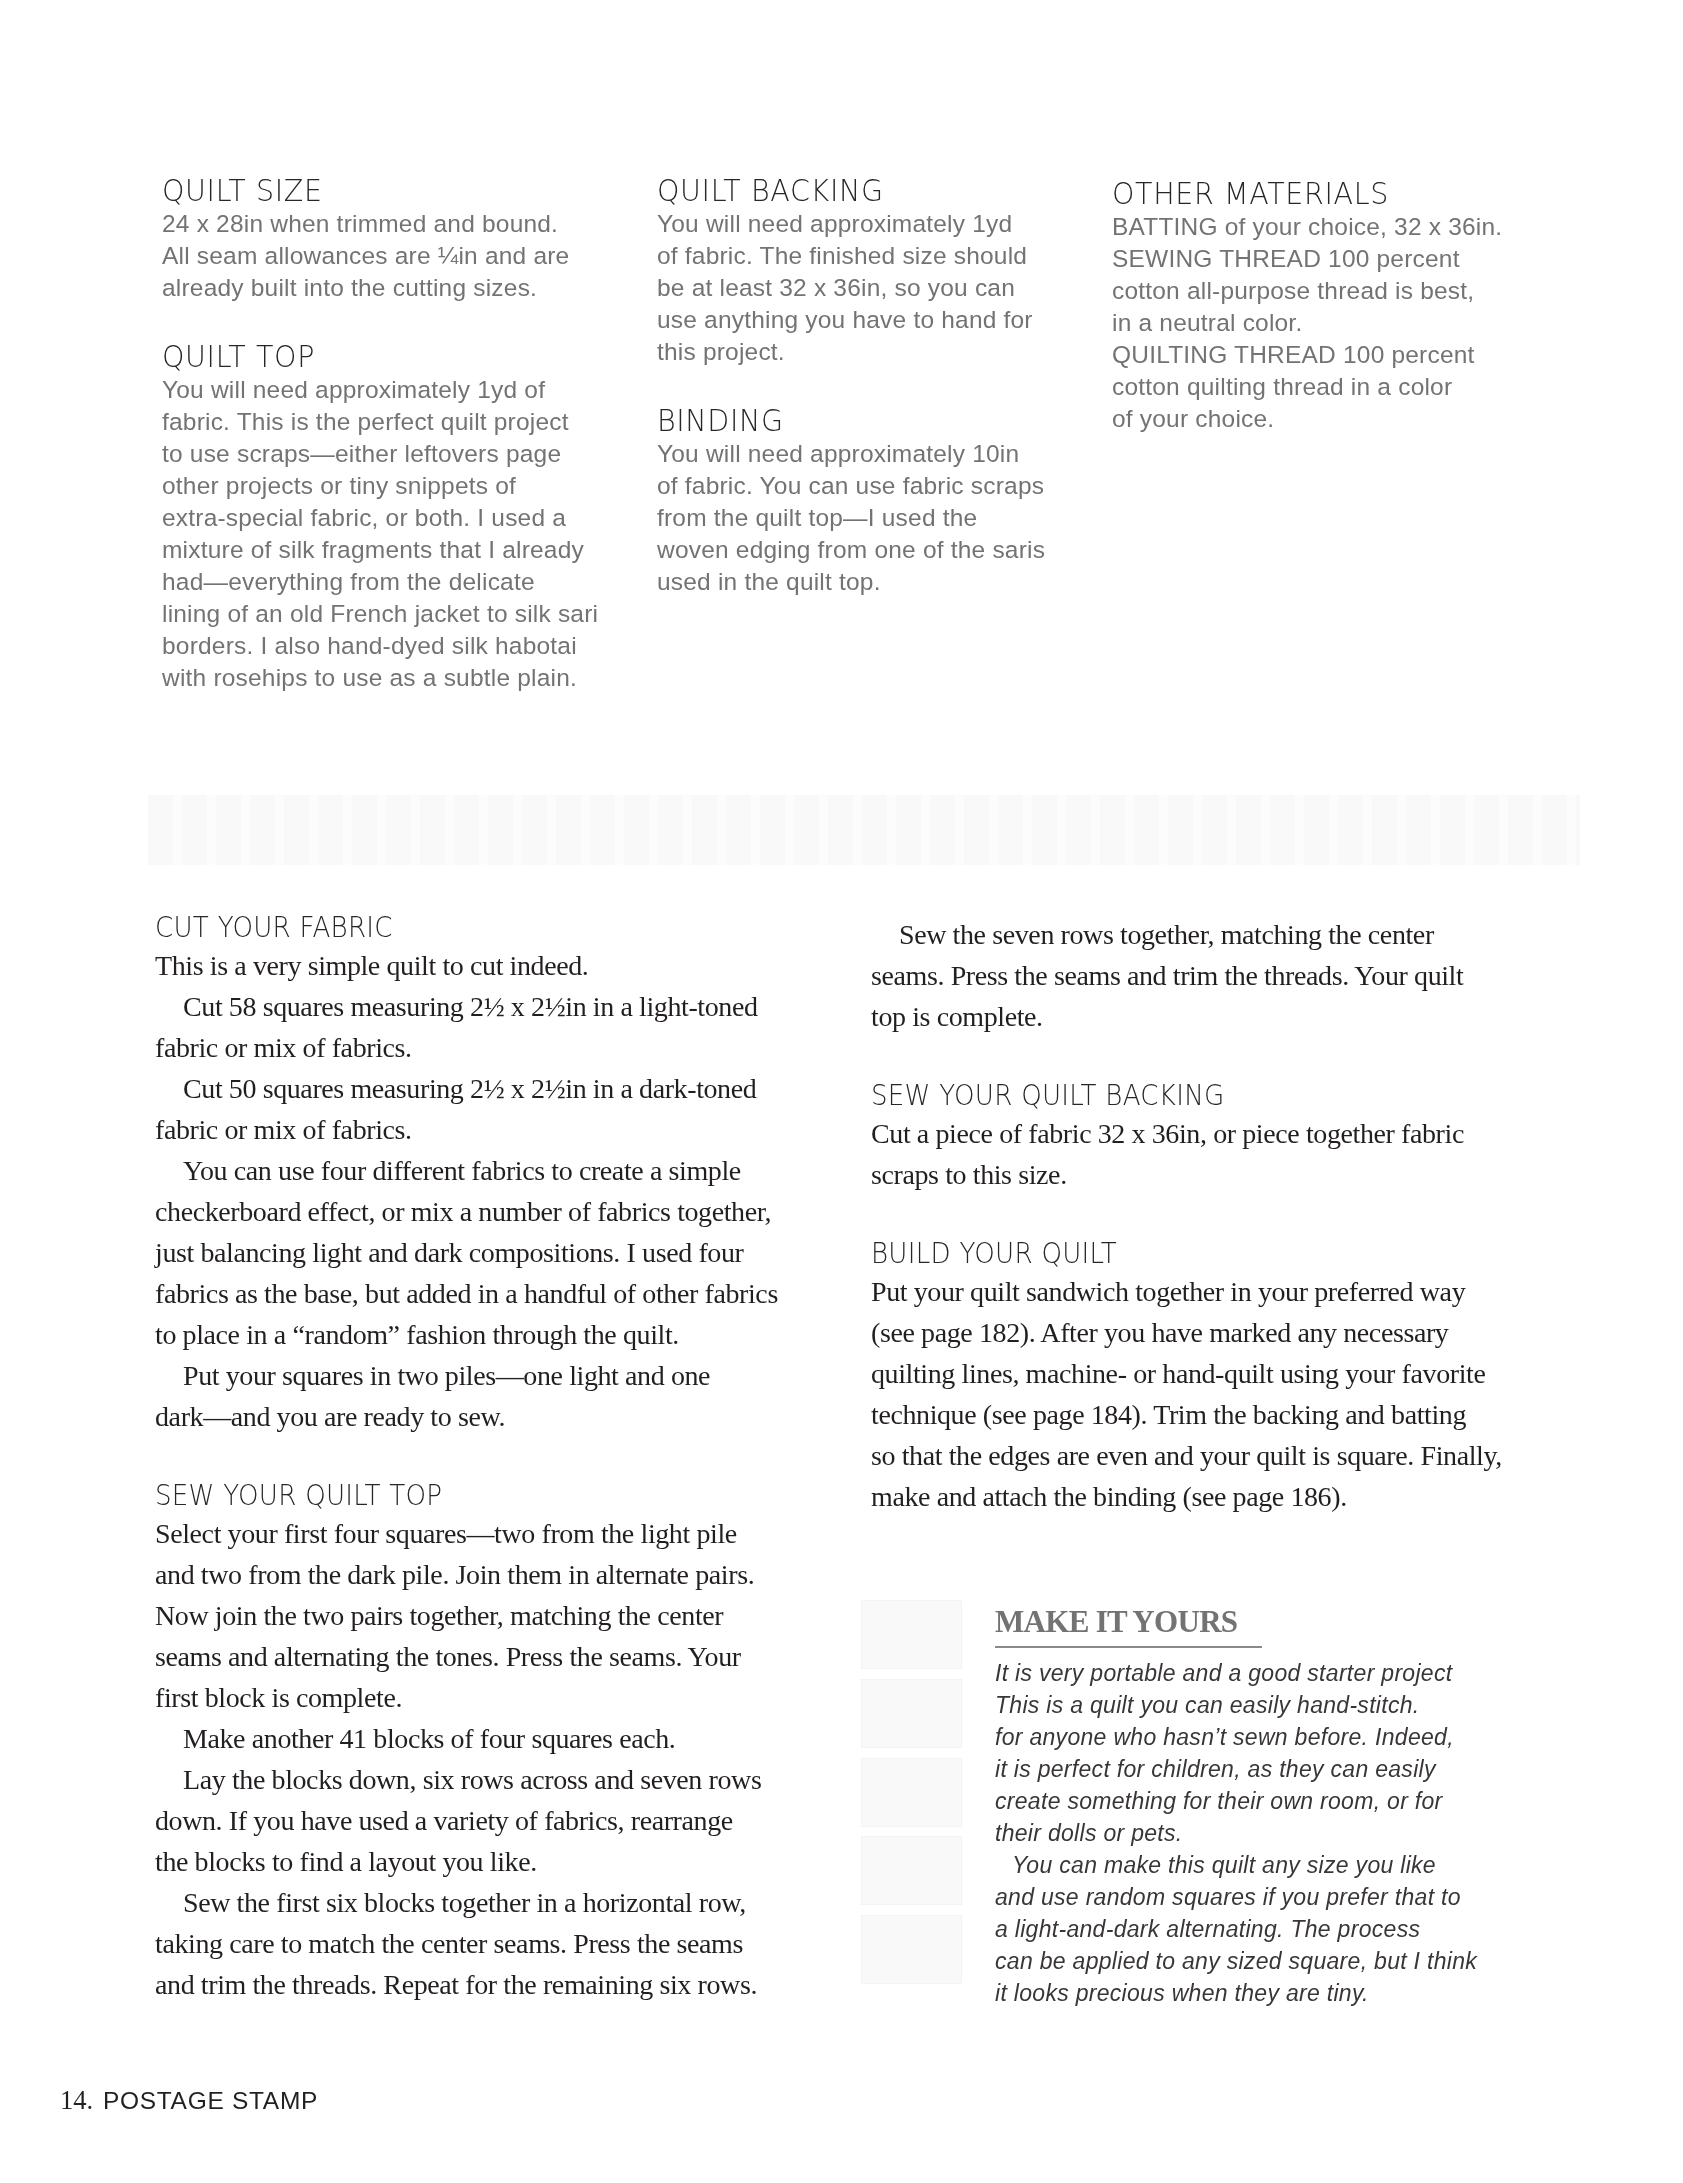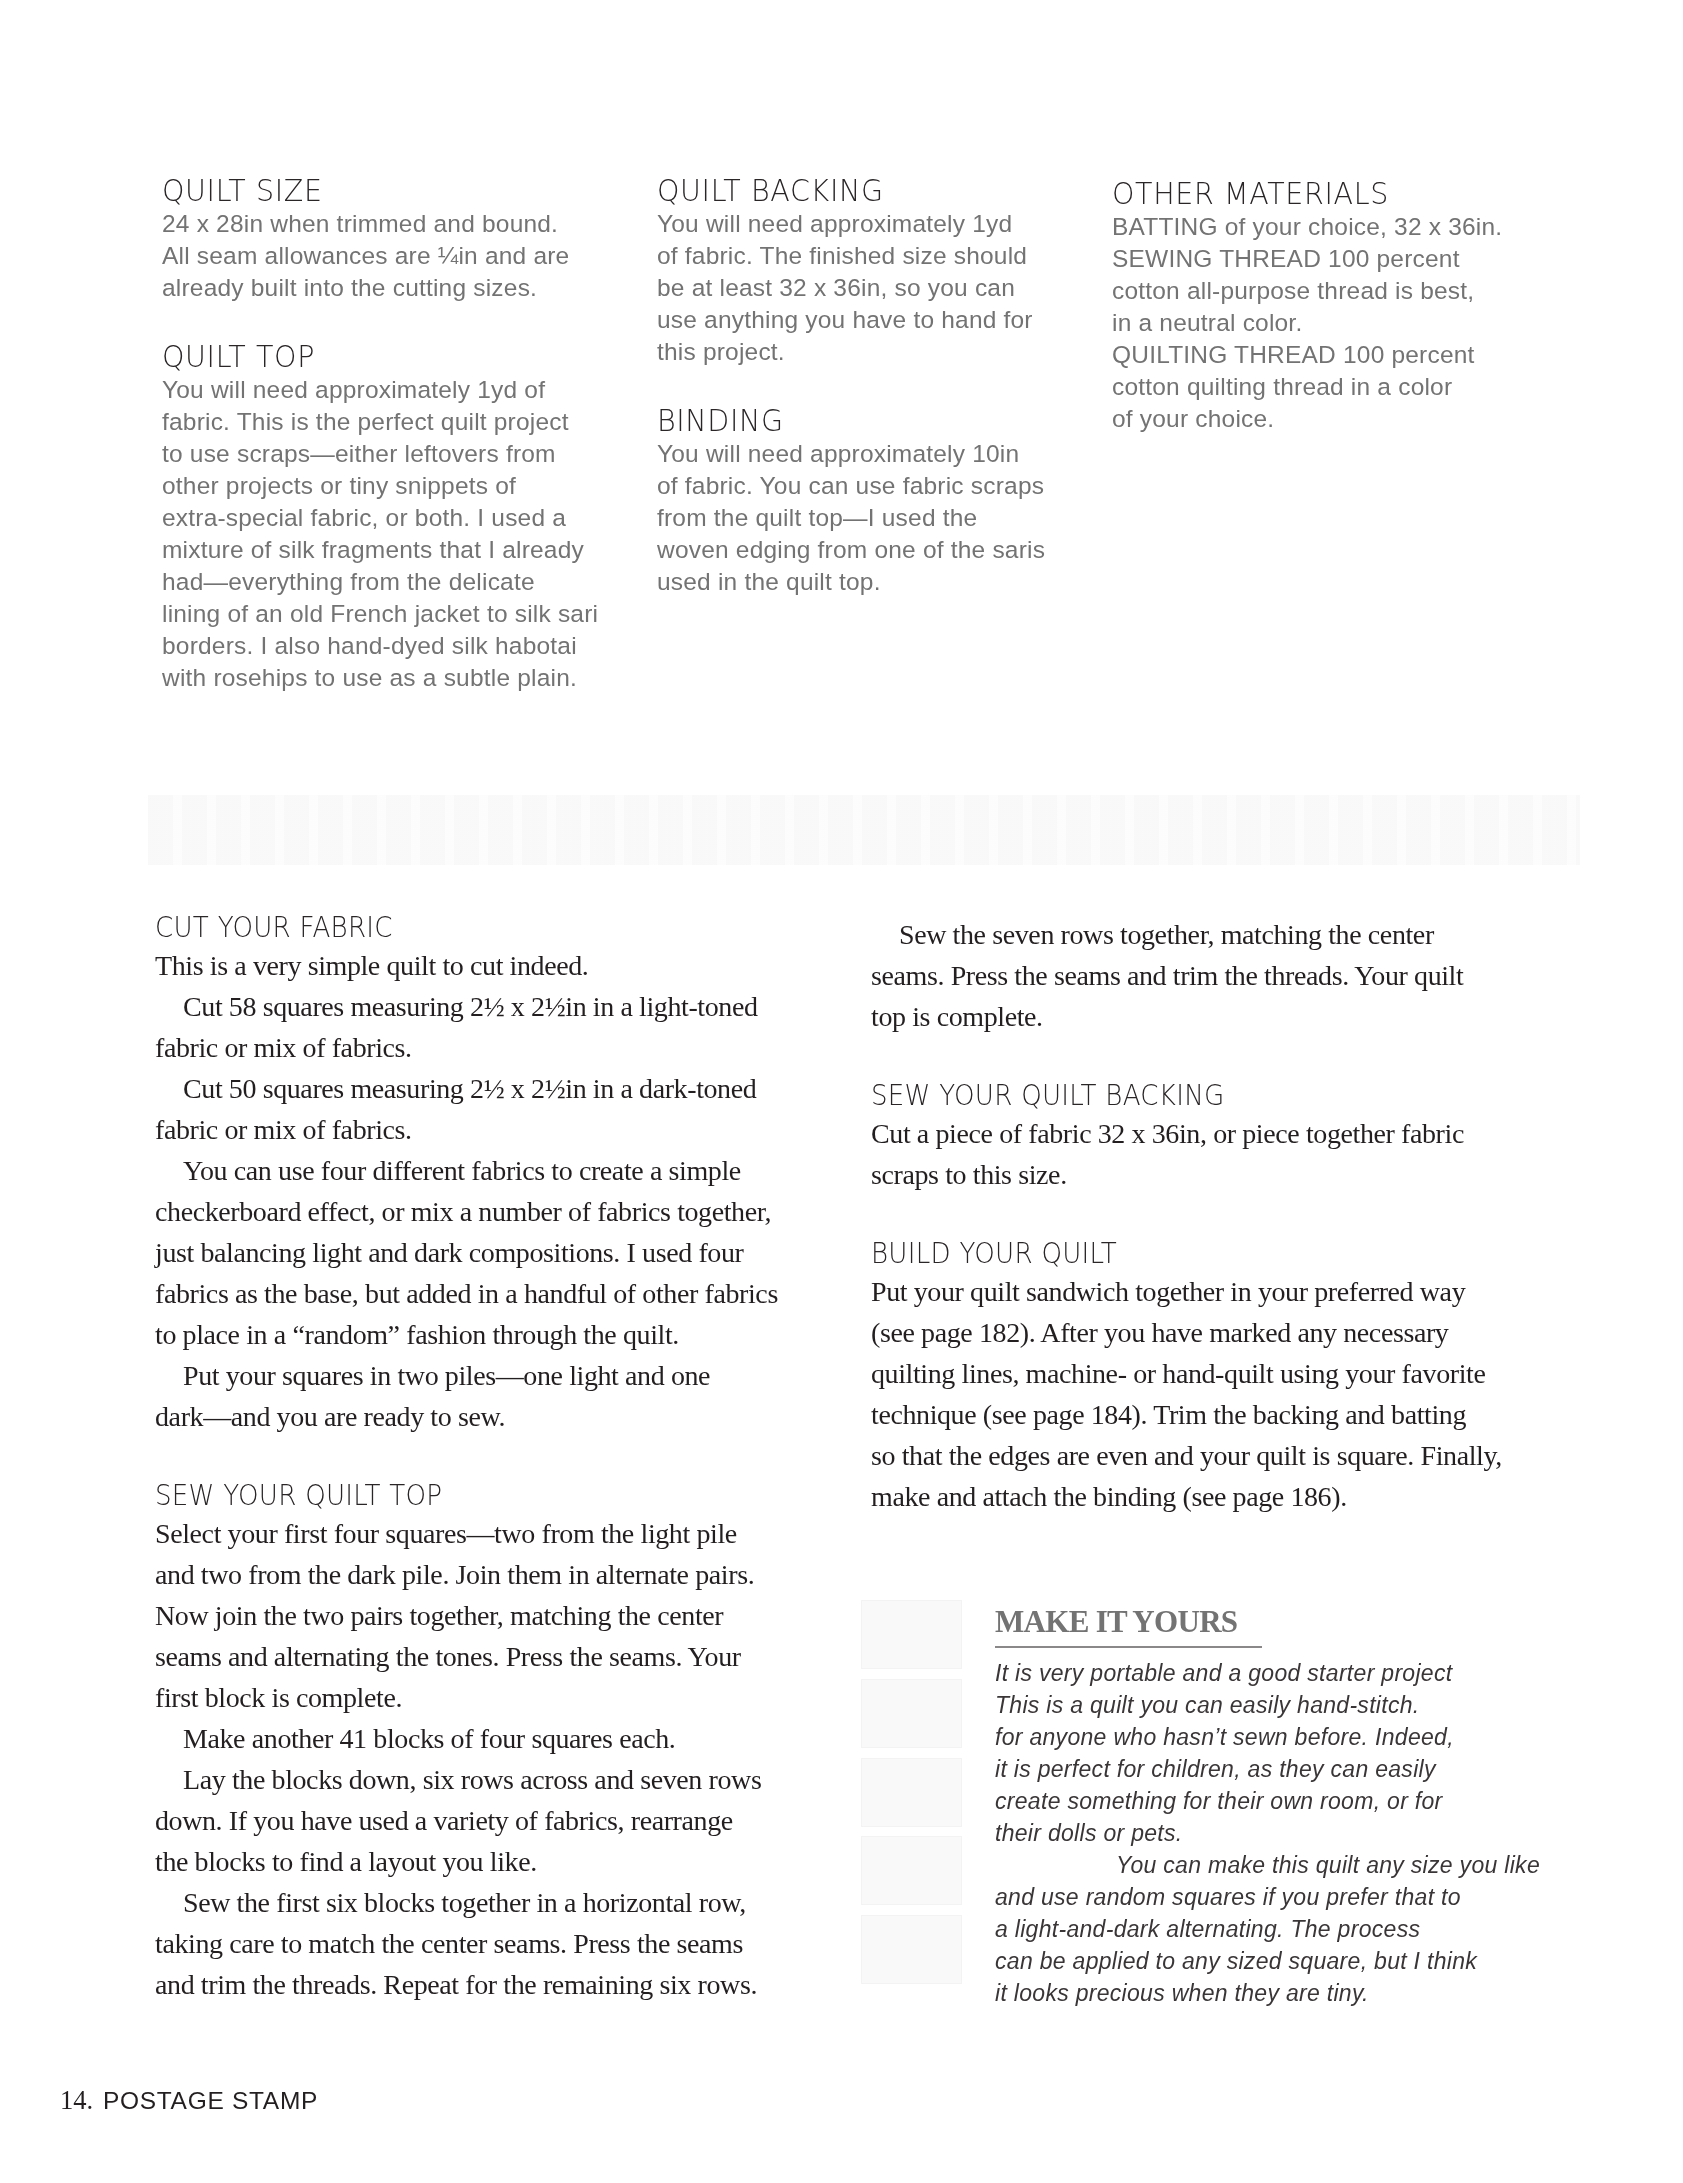--- a/index.html
+++ b/index.html
@@ -64,21 +64,21 @@
       font-size: 31px; line-height: 36px; color: #737373; margin: 0;
       letter-spacing: -0.7px; white-space: nowrap; display: inline-block;
     }
     .sidebar-rule { width: 267px; height: 2.1px; background: #8a8889; margin: 5.6px 0 9.8px 0; }
     .sidebar-body {
       font-family: "Liberation Sans", "DejaVu Sans", sans-serif;
       font-style: italic; font-size: 23px; line-height: 32px; color: #3a3637; margin: 0;
       letter-spacing: 0.3px;
     }
     .sidebar-body .line { display: block; white-space: nowrap; }
-    .sidebar-body .indent { padding-left: 17px; text-align: right; }
+    .sidebar-body .indent { padding-left: 17px; }
 
     
     .folio { position: absolute; left: 60px; top: 2085px; white-space: nowrap; }
     .folio-num {
       font-family: "Liberation Serif", "DejaVu Serif", serif; font-size: 26.5px; color: #231f20;
     }
     .folio-title {
       font-family: "Liberation Sans", "DejaVu Sans", sans-serif; font-size: 24.5px; color: #231f20;
       letter-spacing: 0.7px; margin-left: 9.8px;
     }
@@ -95,21 +95,21 @@
         <span class="line">24 x 28in when trimmed and bound.</span>
         <span class="line">All seam allowances are ¼in and are</span>
         <span class="line">already built into the cutting sizes.</span>
       </p>
     </div>
     <div class="mat-section">
       <h3 class="mat-head">QUILT TOP</h3>
       <p class="mat-body">
         <span class="line">You will need approximately 1yd of</span>
         <span class="line">fabric. This is the perfect quilt project</span>
-        <span class="line">to use scraps—either leftovers from</span>
+        <span class="line">to use scraps—either leftovers page</span>
         <span class="line">other projects or tiny snippets of</span>
         <span class="line">extra-special fabric, or both. I used a</span>
         <span class="line">mixture of silk fragments that I already</span>
         <span class="line">had—everything from the delicate</span>
         <span class="line">lining of an old French jacket to silk sari</span>
         <span class="line">borders. I also hand-dyed silk habotai</span>
         <span class="line">with rosehips to use as a subtle plain.</span>
       </p>
     </div>
   </div>

